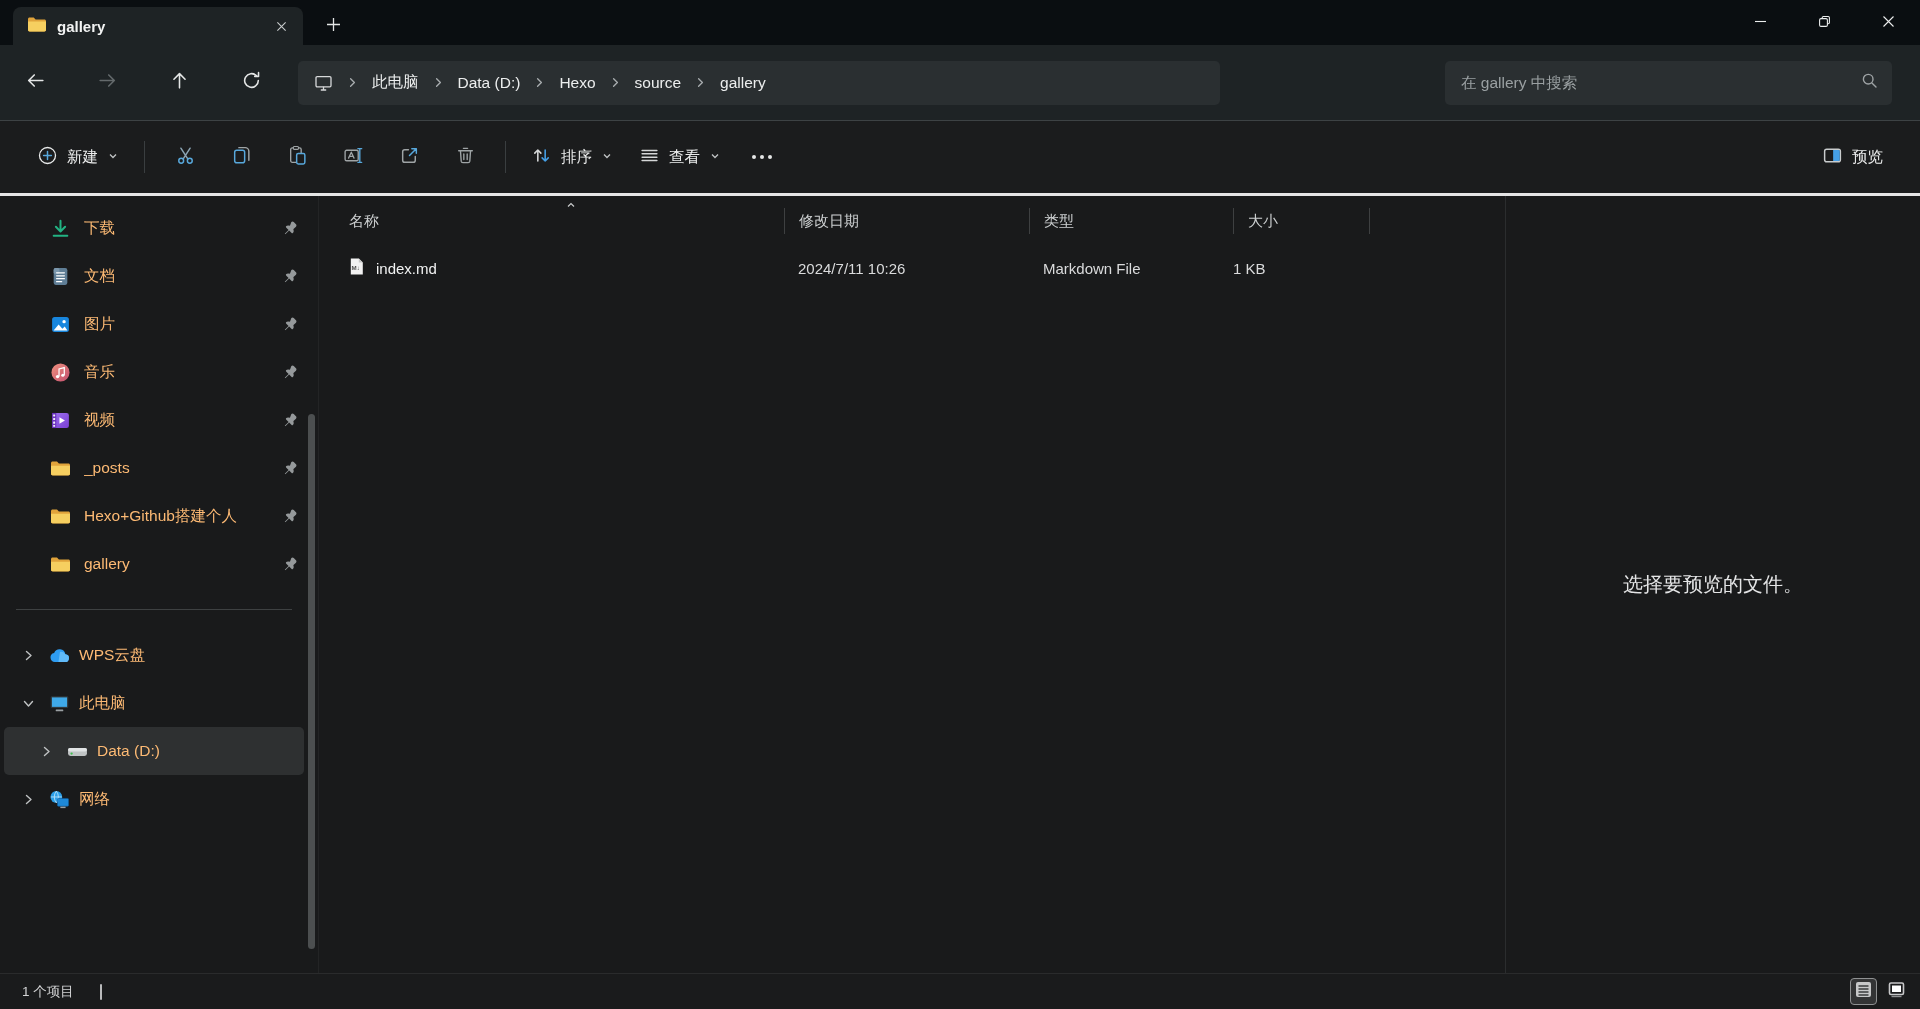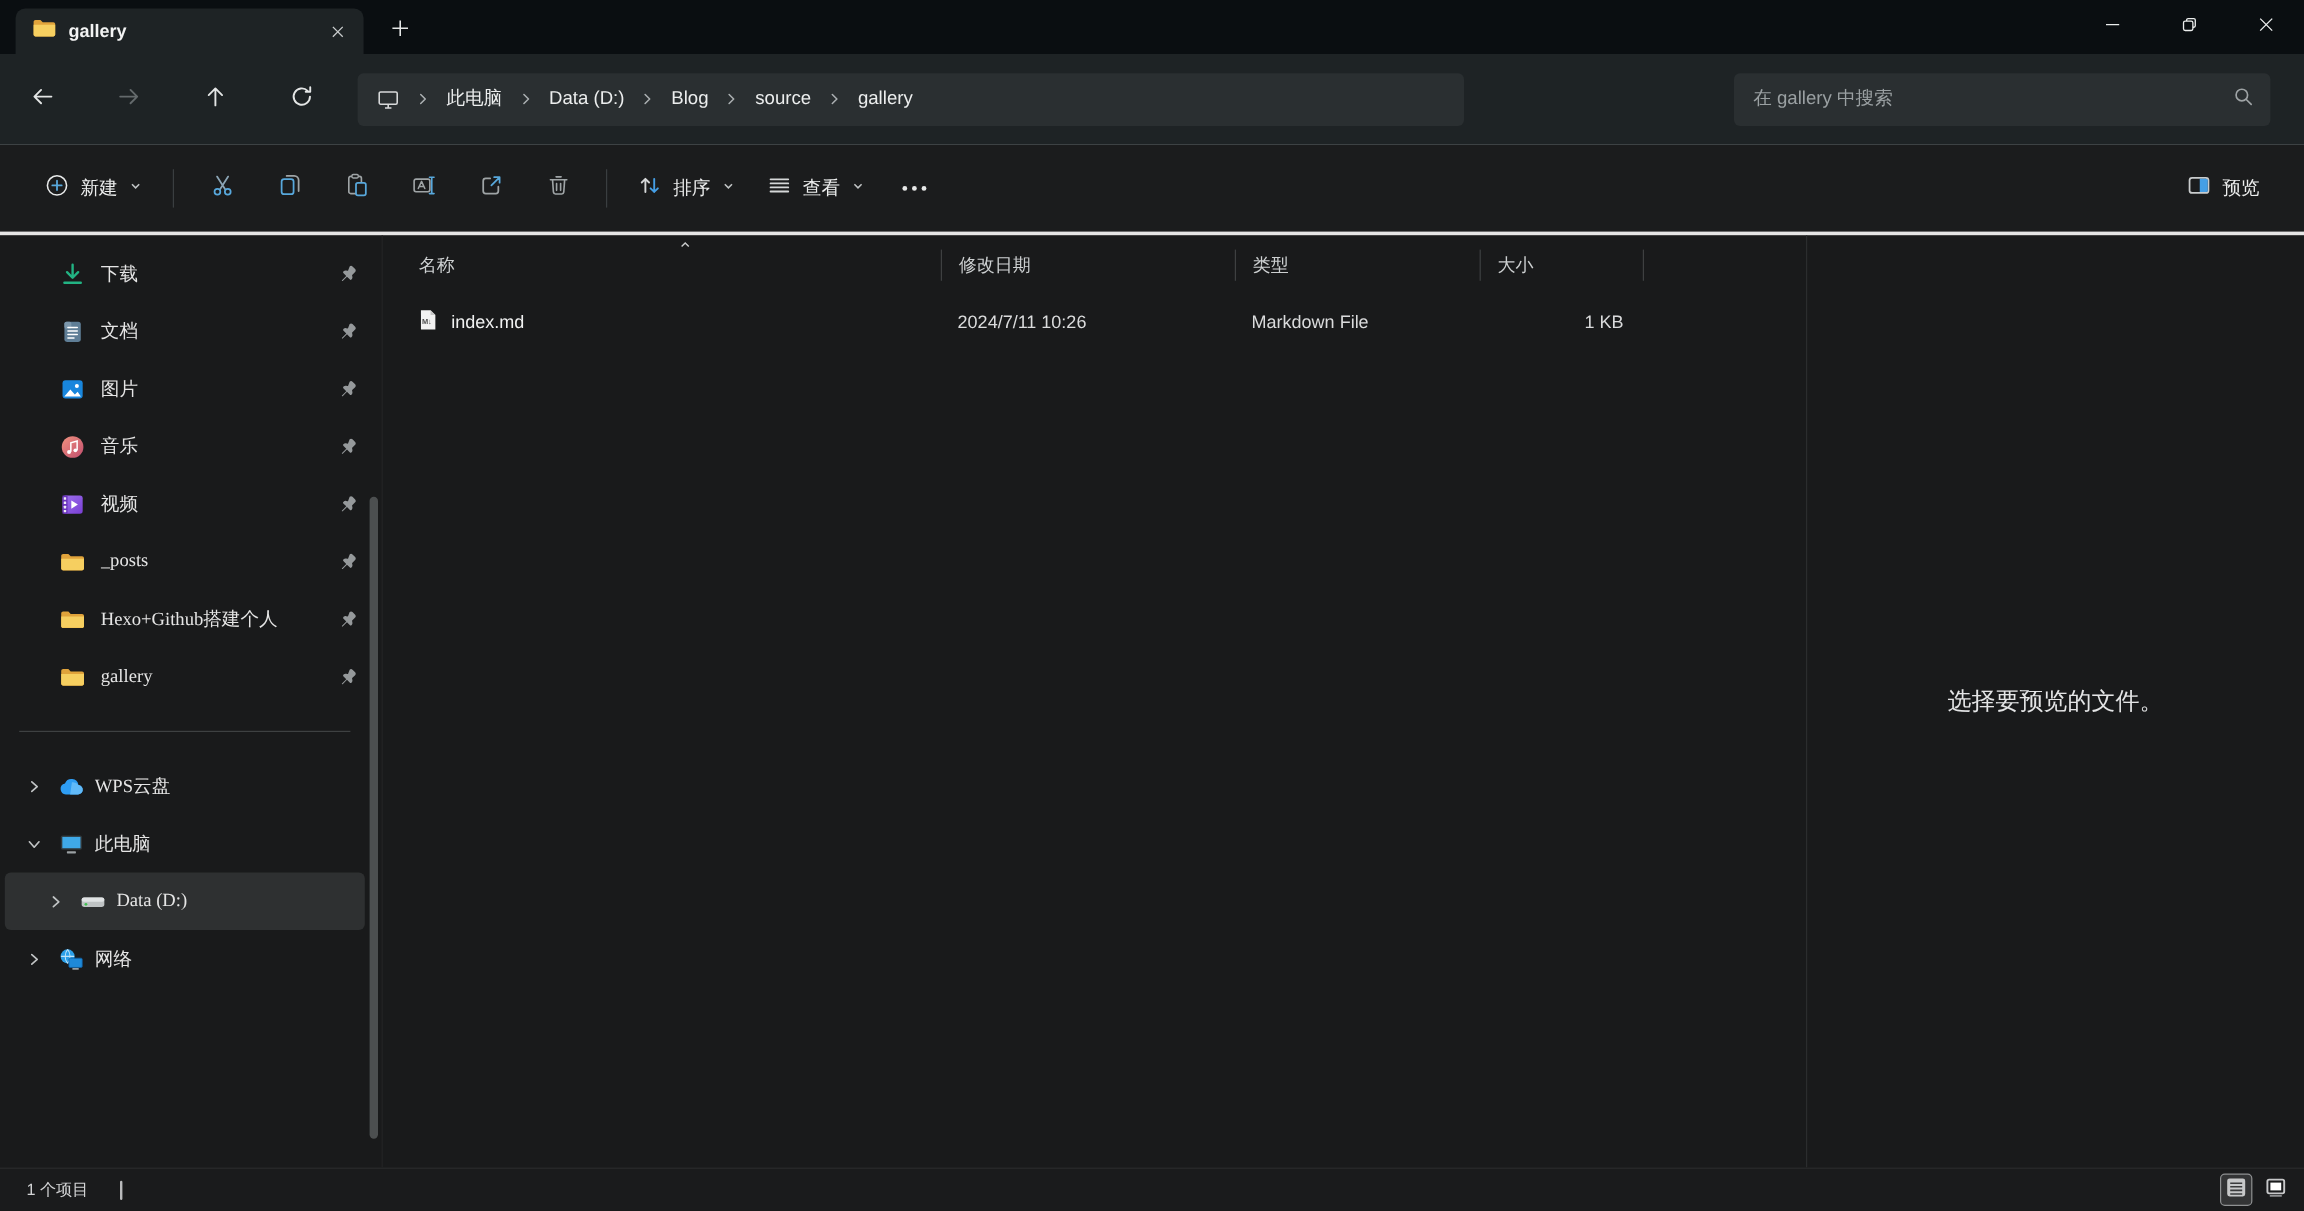--- a/index.html
+++ b/index.html
@@ -58,21 +58,21 @@
   .tb-spacer { flex:1; }
   .dots { display:flex; gap:4px; }
   .dots i { width:4px; height:4px; border-radius:50%; background:#e6e7e7; }
 
   
   .main { flex:1; display:flex; min-height:0; }
 
   
   .sidebar { width:318px; flex:0 0 auto; position:relative; padding-top:8px; overflow:hidden; }
   .side-row { height:48px; display:flex; align-items:center; gap:13px;
-              margin:0 14px 0 4px; padding-left:46px; border-radius:5px; font-size:15.5px; color:#e5e5e5;font-family:Liberation Serif, serif; }
+              margin:0 14px 0 4px; padding-left:46px; border-radius:5px; font-size:15.5px; color:#fdba74; }
   .side-row .icon svg { width:21px; height:21px; display:block; }
   .side-row .label { white-space:nowrap; overflow:hidden; flex:1; }
   .side-row .pin { margin-left:auto; flex:0 0 auto; padding-right:6px; }
   .side-row .pin svg { width:17px; height:17px; }
   .tree-row { padding-left:12px; gap:9px; }
   .tree-row .chev { width:24px; height:24px; display:flex; align-items:center; justify-content:center; flex:0 0 auto; }
   .tree-row .chev svg { width:13px; height:13px; }
   .tree-row.level-1 { padding-left:30px; }
   .side-row.selected { background:#2e3031; }
   .side-divider { height:1px; background:#3e4142; margin:21px 26px 21px 16px; }
@@ -89,21 +89,21 @@
   .col-size { width:135px; padding-left:12px; }
   .hdiv { width:1px; height:26px; background:#3e4041; flex:0 0 auto; }
   .sort-caret { position:absolute; left:246px; top:1px; }
   .sort-caret svg { width:12px; height:12px; }
   .file-row { height:44px; display:flex; align-items:center; padding-left:28px; font-size:15px; color:#dadbdc; border-radius:4px; }
   .file-row .cell { overflow:hidden; white-space:nowrap; }
   .cell-name { width:437px; display:flex; align-items:center; gap:10px; color:#f1f2f2; }
   .cell-name svg { width:19px; height:19px; flex:0 0 auto; }
   .cell-date { width:245px; padding-left:14px; }
   .cell-type { width:204px; padding-left:14px; }
-  .cell-size { width:136px; text-align:right; padding-right:16px; }
+  .cell-size { width:136px; text-align:left; padding-right:16px; }
 
   
   .preview-pane { width:415px; flex:0 0 auto; border-left:1px solid #2b2d2e;
                   display:flex; align-items:center; justify-content:center; }
   .preview-msg { font-size:20px; color:#e4e5e6; }
 
   
   .statusbar { height:36px; background:#1a1b1c; border-top:1px solid #2a2b2c;
                display:flex; align-items:center; padding:0 10px 0 22px; flex:0 0 auto; }
   .status-count { font-size:13.5px; color:#d2d3d4; }
@@ -200,21 +200,21 @@
             <svg viewBox="0 0 11 11" fill="none" stroke="#aaafb1" stroke-width="1.3" stroke-linecap="round" stroke-linejoin="round">
               <path d="M3.6 1.8 7.4 5.5 3.6 9.2"></path>
             </svg>
           </span>
           <span class="crumb">Data (D:)</span>
           <span class="crumb-sep">
             <svg viewBox="0 0 11 11" fill="none" stroke="#aaafb1" stroke-width="1.3" stroke-linecap="round" stroke-linejoin="round">
               <path d="M3.6 1.8 7.4 5.5 3.6 9.2"></path>
             </svg>
           </span>
-          <span class="crumb">Blog</span>
+          <span class="crumb">Hexo</span>
           <span class="crumb-sep">
             <svg viewBox="0 0 11 11" fill="none" stroke="#aaafb1" stroke-width="1.3" stroke-linecap="round" stroke-linejoin="round">
               <path d="M3.6 1.8 7.4 5.5 3.6 9.2"></path>
             </svg>
           </span>
           <span class="crumb">source</span>
           <span class="crumb-sep">
             <svg viewBox="0 0 11 11" fill="none" stroke="#aaafb1" stroke-width="1.3" stroke-linecap="round" stroke-linejoin="round">
               <path d="M3.6 1.8 7.4 5.5 3.6 9.2"></path>
             </svg>

